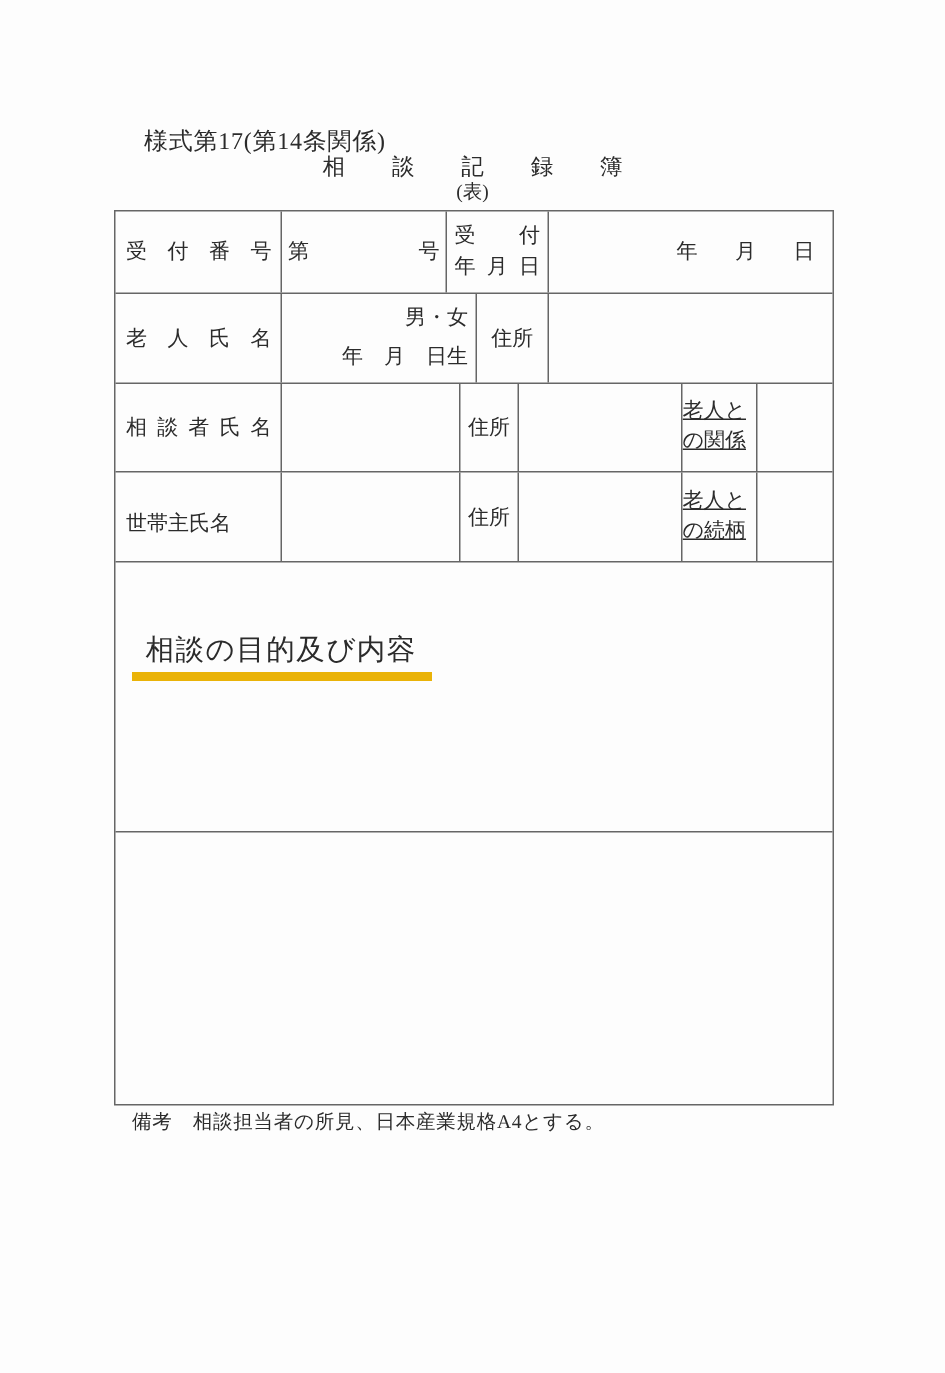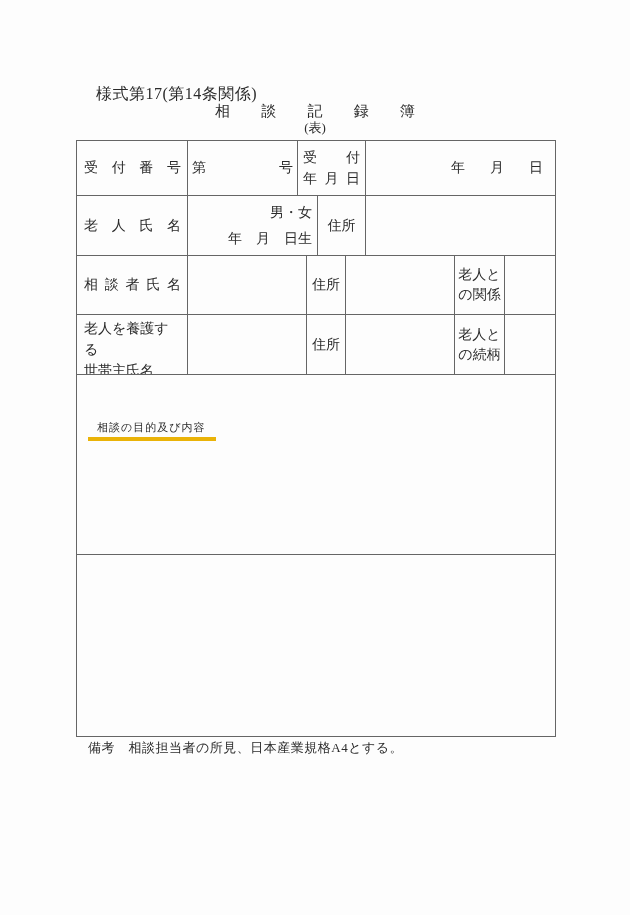--- a/index.html
+++ b/index.html
@@ -61,34 +61,34 @@
     width:92px;margin-left:auto;margin-right:12px;
   }
   
   .c-gender{width:130px;align-items:flex-end;padding-right:5px;}
   .c-gender div{line-height:26px;text-align:center;}
   .c-addr-s{width:48px;justify-content:center;}
   
   .c-blank-m{width:119px;}
   .c-addr-xs{width:39px;justify-content:center;}
   .c-blank-l{width:109px;}
-  .c-relation{width:50px;justify-content:center;text-align:center;}
+  .c-relation{width:50px;justify-content:center;text-decoration:underline;}
   .c-relation div{line-height:20px;}
   .c-household{align-items:flex-start;padding-top:9px;}
 
   
   .section{border-bottom:1px solid #666;box-sizing:border-box;display:block;}
   .section.s1{height:180px;}
   .section.s2{flex:1;border-bottom:none;}
   .section-label{
     display:inline-block;
     margin-left:11px;
     padding:0 10px 2px 9px;
-    border-bottom:4px solid #eab308;
-    font-size:11px;letter-spacing:1px;
+    border-bottom:6px solid #eab308;
+    font-size:19px;letter-spacing:1px;
   }
   .s1 .section-label{margin-top:45px;}
   .s2 .section-label{margin-top:49px;}
 
   .note{
     position:absolute;left:88px;top:739px;
     font-size:13px;letter-spacing:0.5px;
   }
 </style>
 </head>
@@ -188,21 +188,20 @@
         <div>老人と</div>
         <div>の関係</div>
       </div>
       <div class="cell last">
         <span></span>
       </div>
     </div>
 
     <div class="row r4">
       <div class="cell stack col-label c-household">
-        <div class="line">老人を養護する</div>
         <div class="line">世帯主氏名</div>
       </div>
       <div class="cell c-blank-m">
         <span></span>
       </div>
       <div class="cell c-addr-xs">
         <span>住所</span>
       </div>
       <div class="cell c-blank-l">
         <span></span>

